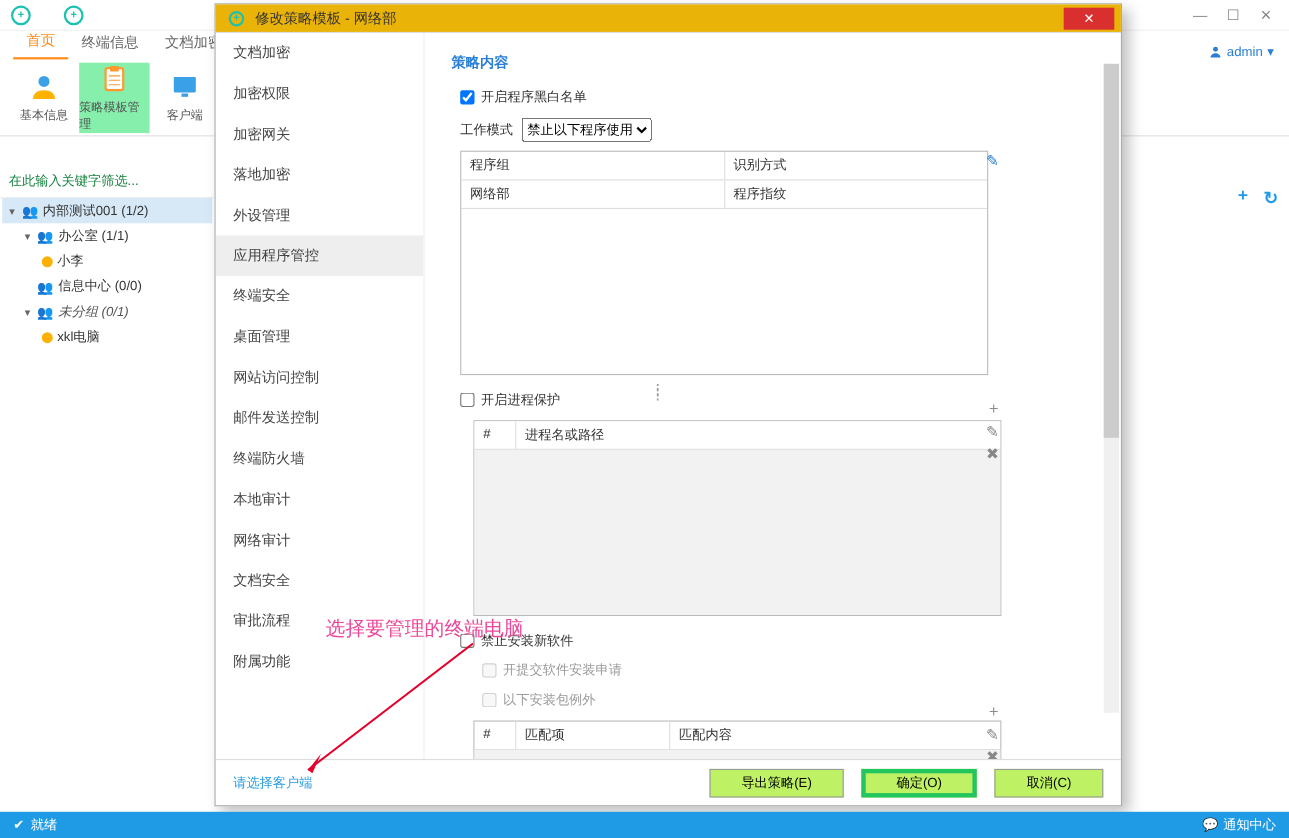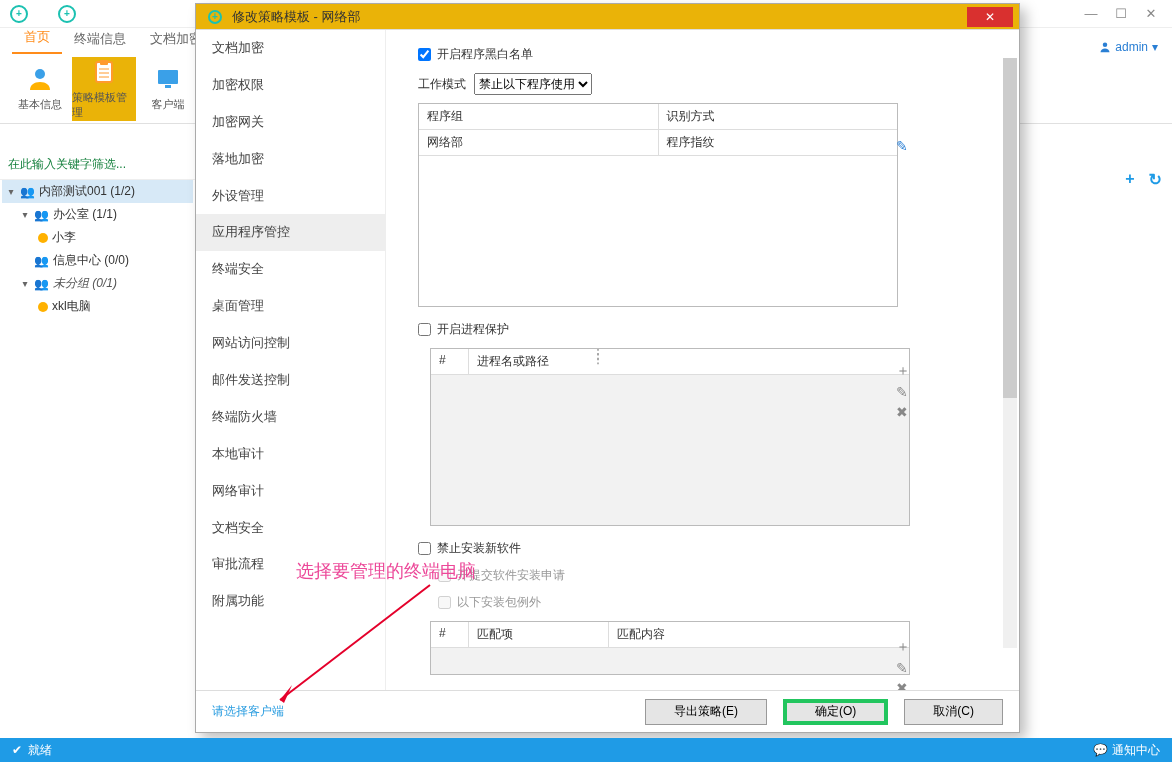--- a/index.html
+++ b/index.html
@@ -12,21 +12,21 @@
 .win-icon { width: 14px; text-align: center; cursor: pointer; }
 
 .main-tabs { height: 26px; display: flex; align-items: flex-end; padding-left: 12px; background: #fff; }
 .main-tab { padding: 4px 12px 6px; color: #666; cursor: pointer; font-size: 13px; }
 .main-tab.active { color: #ff8c1a; border-bottom: 2px solid #ff8c1a; }
 .user-area { margin-left: auto; padding: 0 14px; color: #2a7fd4; display: flex; align-items: center; gap: 4px; font-size: 12px; }
 .user-icon { width: 12px; height: 12px; }
 
 .ribbon { height: 70px; background: #fff; display: flex; align-items: center; padding: 0 8px; border-bottom: 1px solid #e0e0e0; }
 .ribbon-btn { width: 64px; height: 64px; display: flex; flex-direction: column; align-items: center; justify-content: center; gap: 4px; cursor: pointer; color: #555; font-size: 11px; }
-.ribbon-btn.active { background: #eab308; }
+.ribbon-btn.active { background: #86efac; }
 .ribbon-icon { width: 28px; height: 28px; display: flex; align-items: center; justify-content: center; }
 
 .sidebar-search { position: absolute; left: 0; top: 150px; width: 195px; padding: 6px 8px; color: #15803d; font-size: 12px; border-bottom: 1px solid #eee; }
 .right-tools { position: absolute; right: 10px; top: 170px; display: flex; gap: 14px; color: #1f9be6; font-size: 16px; font-weight: bold; }
 
 .tree { position: absolute; left: 0; top: 176px; width: 195px; padding: 4px 2px; }
 .tree-row { display: flex; align-items: center; padding: 3px 4px; gap: 4px; font-size: 12px; cursor: pointer; white-space: nowrap; }
 .tree-row.sel { background: #d7e9f7; }
 .exp { width: 10px; color: #666; text-align: center; font-size: 10px; }
 .ind1 { padding-left: 18px; }
@@ -69,21 +69,21 @@
 .match-head { display: flex; border-bottom: 1px solid #ddd; }
 .match-c1 { width: 38px; padding: 4px 8px; border-right: 1px solid #ddd; }
 .match-c2 { width: 140px; padding: 4px 8px; border-right: 1px solid #ddd; }
 .match-c3 { flex: 1; padding: 4px 8px; }
 .match-body { height: 26px; background: #f2f2f2; }
 .muted { color: #999; }
 
 .dlg-footer { height: 42px; border-top: 1px solid #ddd; display: flex; align-items: center; padding: 0 16px; gap: 16px; }
 .link { color: #2a9de0; cursor: pointer; }
 .spacer { flex: 1; }
-.btn { min-width: 90px; height: 26px; border: 1px solid #999; background: #e5e5e5; cursor: pointer; padding: 0 28px; font-size: 12px; }
+.btn { min-width: 90px; height: 26px; border: 1px solid #999; background: #bef264; cursor: pointer; padding: 0 28px; font-size: 12px; }
 .btn.primary { border: 4px solid #22c55e; }
 
 .annot { position: absolute; left: 296px; top: 559px; color: #ec4899; font-size: 18px; pointer-events: none; z-index: 50; }
 .arrow-svg { position: absolute; left: 260px; top: 575px; pointer-events: none; z-index: 50; }
 
 .statusbar { position: absolute; left: 0; bottom: 0; right: 0; height: 24px; background: #1f9be6; color: #fff; display: flex; align-items: center; padding: 0 12px; font-size: 12px; }
 .statusbar .chk { margin-right: 6px; }
 .notif { margin-left: auto; display: flex; align-items: center; gap: 4px; cursor: pointer; }
 
 .drag-handle { position: absolute; left: 395px; top: 348px; color: #999; font-size: 14px; line-height: 4px; cursor: move; z-index: 20; }
@@ -217,20 +217,21 @@
       <div class="cat-item">审批流程</div>
       <div class="cat-item">附属功能</div>
     </div>
 
     <div class="drag-handle">⋮<br>⋮</div>
 
     <div class="content">
       <div class="scrollbar-sim"></div>
       <div class="scrollbar-thumb"></div>
 
+      <div class="content-title">策略内容</div>
 
       <div class="chk-row">
         <input type="checkbox" checked="" style="">
         <span>开启程序黑白名单</span>
       </div>
 
       <div class="form-row">
         <span>工作模式</span>
         <select>
           <option>禁止以下程序使用</option>

